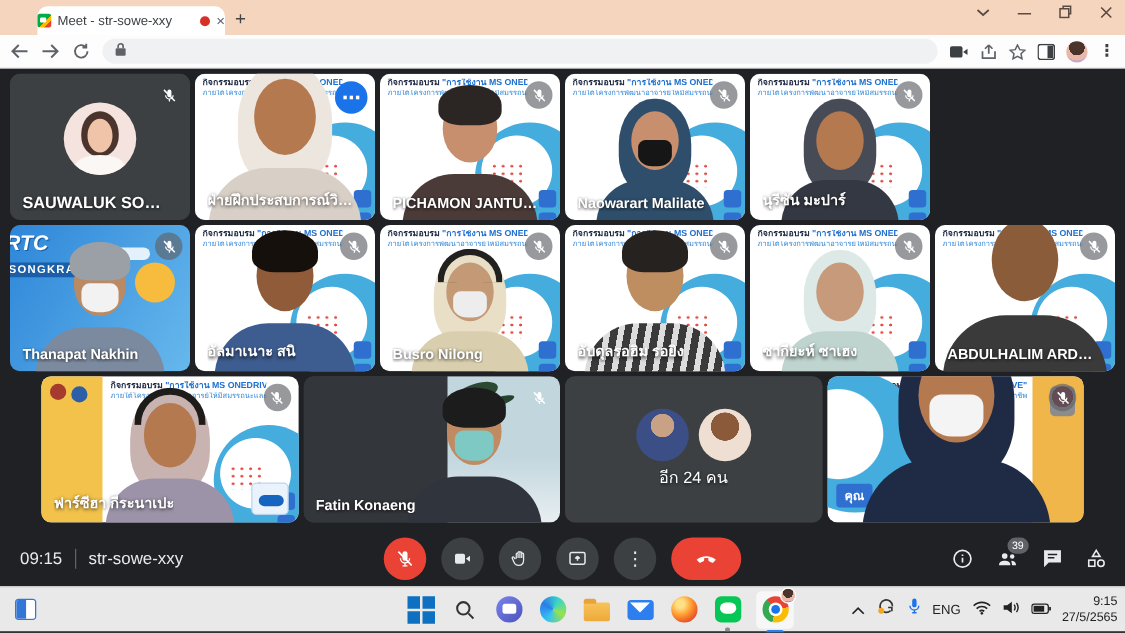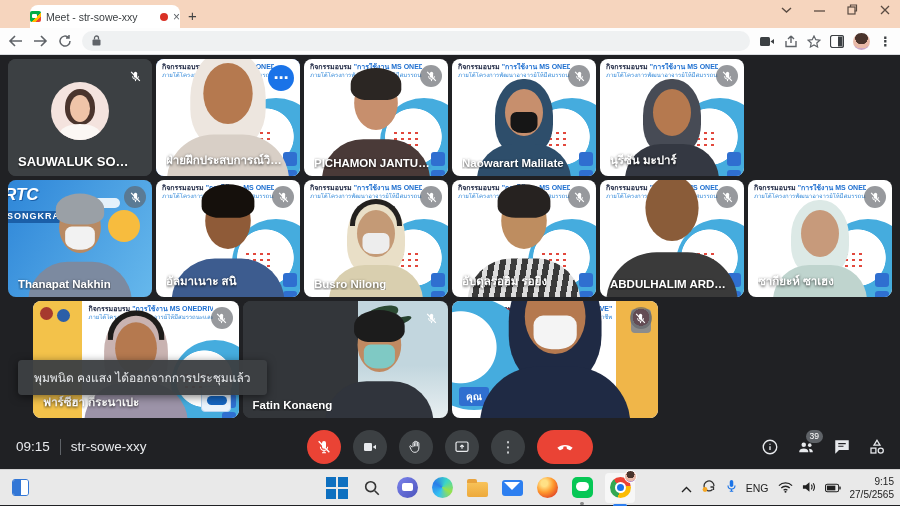--- a/index.html
+++ b/index.html
@@ -441,56 +441,56 @@
         <div class="tile bg-slide">
           <div class="deco">
             <div class="slide-head">
               <div class="sh1"><span>กิจกรรมอบรม </span><span class="em">"การใช้งาน MS ONEDRIVE"</span></div>
               <div class="sh2">ภายใต้โครงการพัฒนาอาจารย์ให้มีสมรรถนะและเป็นมืออาชีพ</div>
             </div>
             <div class="big-circle"></div>
             <div class="dots"></div>
             <div class="side-ic"></div>
           </div>
-          <div class="person" style="transform: scale(1.4);">
-            <div class="p-torso" style="display: block; background: rgb(58, 58, 58);"></div>
-            <div class="p-face" style="display: block; background: rgb(138, 92, 57);"></div>
-          </div>
-          <div class="micoff">
-            <svg width="13" height="13" viewBox="0 0 24 24">
-              <path d="M12 14.5a3 3 0 0 0 3-3V6a3 3 0 0 0-6 0v5.5a3 3 0 0 0 3 3z" fill="#fff"></path>
-              <path d="M17.5 11.5a5.5 5.5 0 0 1-11 0M12 17v3.5" fill="none" stroke="#fff" stroke-width="1.8"></path>
-              <line x1="4" y1="3.5" x2="20" y2="20" stroke="#fff" stroke-width="2.2"></line>
-            </svg>
-          </div>
-          <div class="label">ABDULHALIM ARDAE</div>
-        </div>
-        <div class="tile bg-slide">
-          <div class="deco">
-            <div class="slide-head">
-              <div class="sh1"><span>กิจกรรมอบรม </span><span class="em">"การใช้งาน MS ONEDRIVE"</span></div>
-              <div class="sh2">ภายใต้โครงการพัฒนาอาจารย์ให้มีสมรรถนะและเป็นมืออาชีพ</div>
-            </div>
-            <div class="big-circle"></div>
-            <div class="dots"></div>
-            <div class="side-ic"></div>
-          </div>
           <div class="person" style="transform: scale(1);">
             <div class="p-hw" style="display: block; background: rgb(220, 233, 230);"></div>
             <div class="p-torso" style="display: block; background: rgb(191, 212, 206);"></div>
             <div class="p-face" style="display: block; background: rgb(199, 154, 123);"></div>
           </div>
           <div class="micoff">
             <svg width="13" height="13" viewBox="0 0 24 24">
               <path d="M12 14.5a3 3 0 0 0 3-3V6a3 3 0 0 0-6 0v5.5a3 3 0 0 0 3 3z" fill="#fff"></path>
               <path d="M17.5 11.5a5.5 5.5 0 0 1-11 0M12 17v3.5" fill="none" stroke="#fff" stroke-width="1.8"></path>
               <line x1="4" y1="3.5" x2="20" y2="20" stroke="#fff" stroke-width="2.2"></line>
             </svg>
           </div>
           <div class="label">ซากียะห์ ซาเฮง</div>
+        </div>
+        <div class="tile bg-slide">
+          <div class="deco">
+            <div class="slide-head">
+              <div class="sh1"><span>กิจกรรมอบรม </span><span class="em">"การใช้งาน MS ONEDRIVE"</span></div>
+              <div class="sh2">ภายใต้โครงการพัฒนาอาจารย์ให้มีสมรรถนะและเป็นมืออาชีพ</div>
+            </div>
+            <div class="big-circle"></div>
+            <div class="dots"></div>
+            <div class="side-ic"></div>
+          </div>
+          <div class="person" style="transform: scale(1.4);">
+            <div class="p-torso" style="display: block; background: rgb(58, 58, 58);"></div>
+            <div class="p-face" style="display: block; background: rgb(138, 92, 57);"></div>
+          </div>
+          <div class="micoff">
+            <svg width="13" height="13" viewBox="0 0 24 24">
+              <path d="M12 14.5a3 3 0 0 0 3-3V6a3 3 0 0 0-6 0v5.5a3 3 0 0 0 3 3z" fill="#fff"></path>
+              <path d="M17.5 11.5a5.5 5.5 0 0 1-11 0M12 17v3.5" fill="none" stroke="#fff" stroke-width="1.8"></path>
+              <line x1="4" y1="3.5" x2="20" y2="20" stroke="#fff" stroke-width="2.2"></line>
+            </svg>
+          </div>
+          <div class="label">ABDULHALIM ARDAE</div>
         </div>
       </div>
     <div class="row4" id="row3">
         <div class="tile bg-slide-yl">
           <div class="deco">
             <div class="slide-head">
               <div class="sh1"><span>กิจกรรมอบรม </span><span class="em">"การใช้งาน MS ONEDRIVE"</span></div>
               <div class="sh2">ภายใต้โครงการพัฒนาอาจารย์ให้มีสมรรถนะและเป็นมืออาชีพ</div>
             </div>
             <div class="big-circle"></div>
@@ -527,20 +527,28 @@
           </div>
           <div class="micoff">
             <svg width="13" height="13" viewBox="0 0 24 24">
               <path d="M12 14.5a3 3 0 0 0 3-3V6a3 3 0 0 0-6 0v5.5a3 3 0 0 0 3 3z" fill="#fff"></path>
               <path d="M17.5 11.5a5.5 5.5 0 0 1-11 0M12 17v3.5" fill="none" stroke="#fff" stroke-width="1.8"></path>
               <line x1="4" y1="3.5" x2="20" y2="20" stroke="#fff" stroke-width="2.2"></line>
             </svg>
           </div>
           <div class="label">Fatin Konaeng</div>
         </div>
+        <div class="tile bg-overflow">
+          <div class="deco"></div>
+          <div class="ov">
+            <div class="ovc ov1"></div>
+            <div class="ovc ov2"></div>
+          </div>
+          <div class="label">อีก 24 คน</div>
+        </div>
         <div class="tile bg-slide-yr">
           <div class="deco">
             <div class="slide-head">
               <div class="sh1"><span>กิจกรรมอบรม </span><span class="em">"การใช้งาน MS ONEDRIVE"</span></div>
               <div class="sh2">ภายใต้โครงการพัฒนาอาจารย์ให้มีสมรรถนะและเป็นมืออาชีพ</div>
             </div>
             <div class="big-circle"></div>
             <div class="band-r"></div>
             <div class="crest"></div>
             <div class="slide-tag">คุณ</div>
@@ -554,21 +562,20 @@
           <div class="micoff">
             <svg width="13" height="13" viewBox="0 0 24 24">
               <path d="M12 14.5a3 3 0 0 0 3-3V6a3 3 0 0 0-6 0v5.5a3 3 0 0 0 3 3z" fill="#fff"></path>
               <path d="M17.5 11.5a5.5 5.5 0 0 1-11 0M12 17v3.5" fill="none" stroke="#fff" stroke-width="1.8"></path>
               <line x1="4" y1="3.5" x2="20" y2="20" stroke="#fff" stroke-width="2.2"></line>
             </svg>
           </div>
           <div class="label"></div>
         </div>
       </div>
-    <div class="toast">พุมพนิด คงแสง ได้ออกจากการประชุมแล้ว</div>
   </div>
 
   <div class="meetbar">
     <div class="mb-left">
       <span>09:15</span>
       <span class="mb-div"></span>
       <span>str-sowe-xxy</span>
     </div>
     <div class="mb-center">
       <button class="cbtn red">

